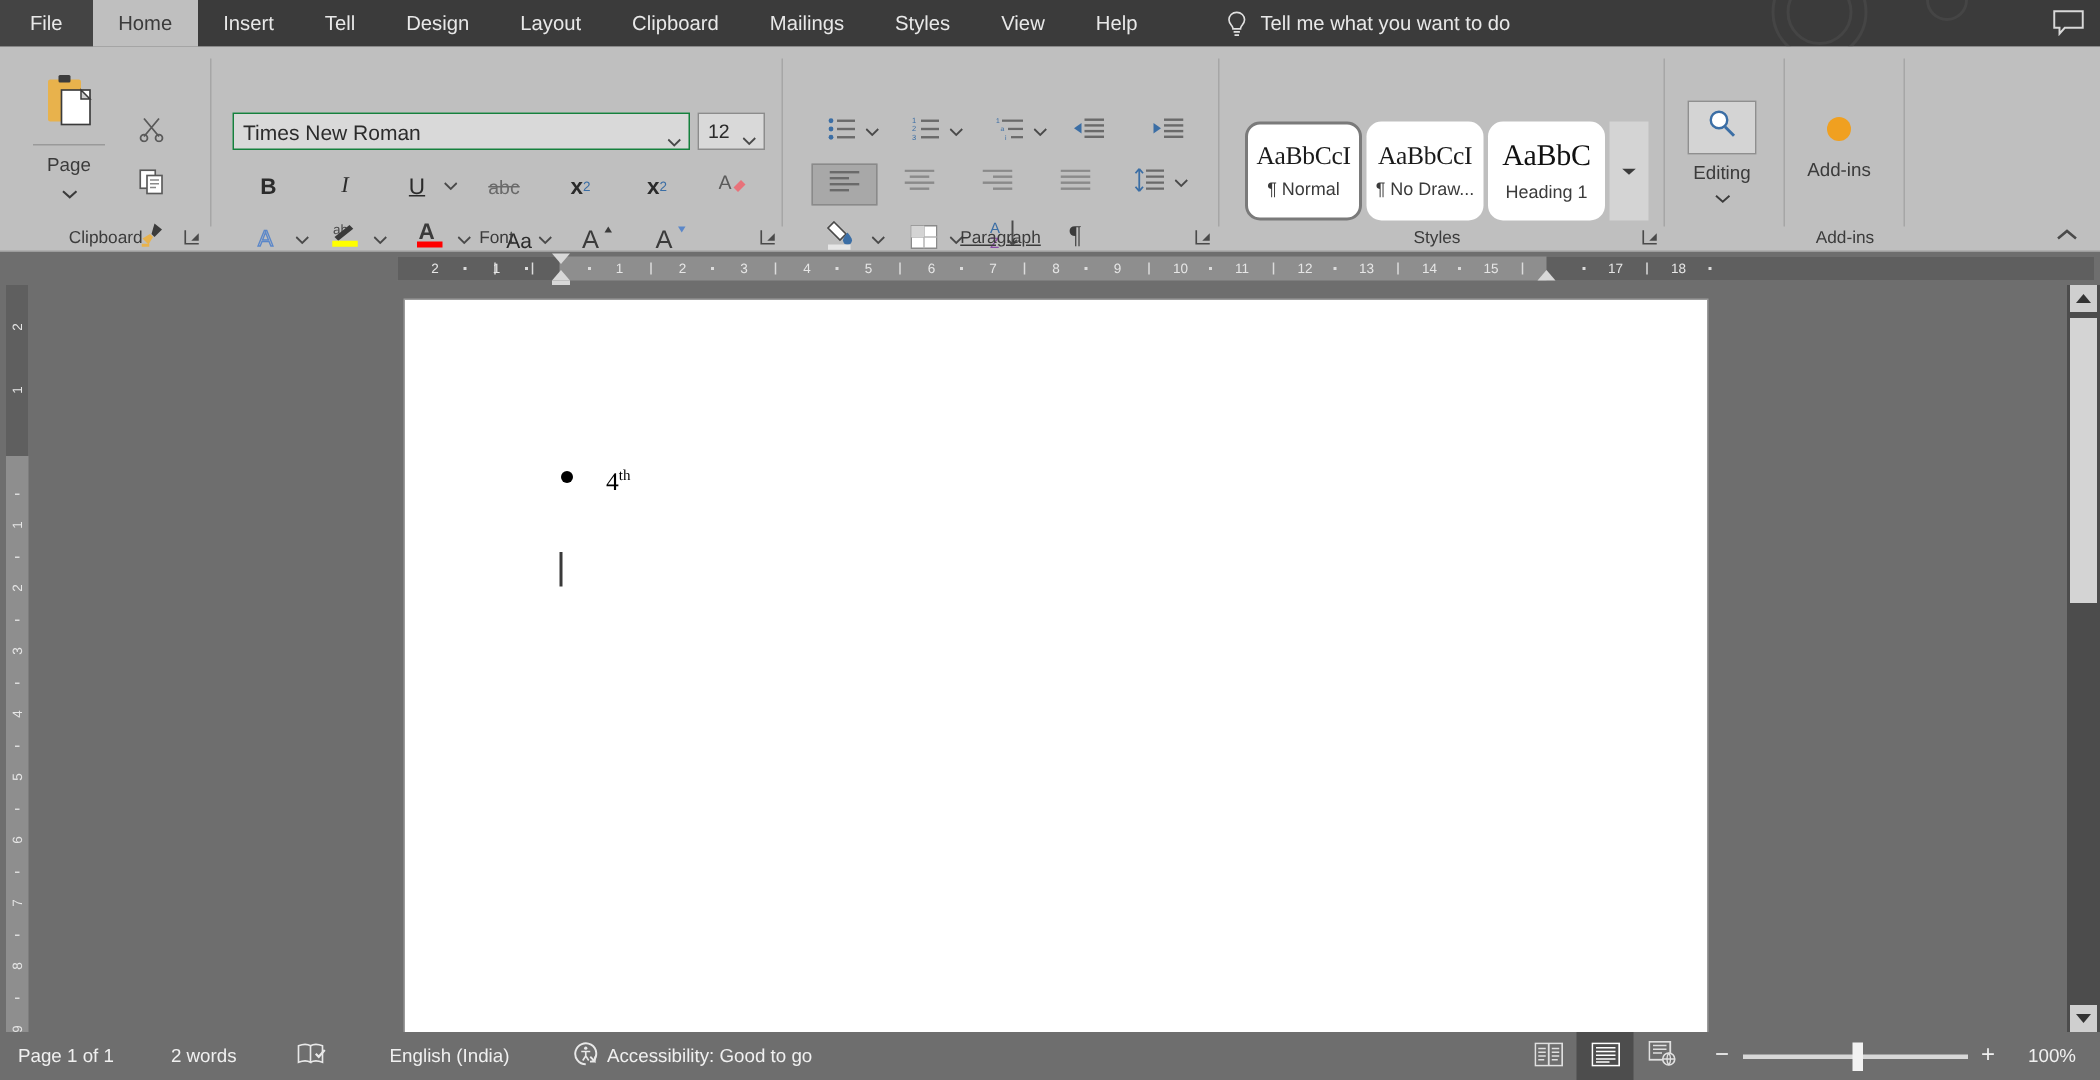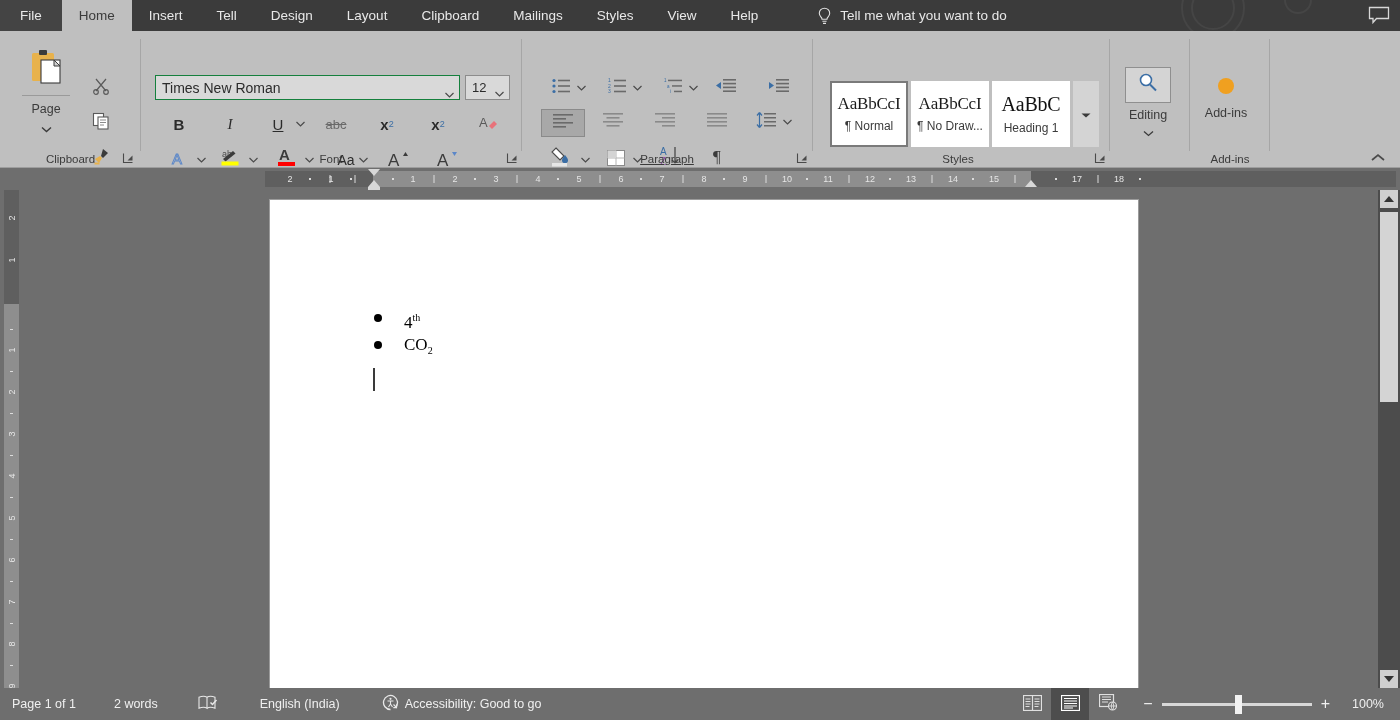--- a/index.html
+++ b/index.html
@@ -118,21 +118,21 @@
   .pbtn.active { background: #a8a8a8; border: 1px solid #8a8a8a; }
 
   
   .styles-gallery {
     position: absolute; left: 830px; top: 50px;
     display: flex; gap: 3px; align-items: stretch;
   }
   .style-card {
     width: 78px; height: 66px; background: #ffffff;
     display: flex; flex-direction: column; align-items: center; justify-content: center;
-    cursor: pointer; overflow: hidden;
+    cursor: pointer; overflow: hidden; border-radius: 10px;
   }
   .style-card.sel { border: 2px solid #7a7a7a; }
   .style-preview {
     font-family: "Liberation Serif", serif; color: #1a1a1a;
     font-size: 17px; line-height: 1; letter-spacing: -0.2px;
   }
   .style-preview.h1 { font-size: 20px; color: #111; }
   .style-name { font-size: 12px; color: #3b3b3b; margin-top: 7px; }
   .styles-more {
     width: 26px; height: 66px; background: #d4d4d4;
@@ -911,24 +911,20 @@
   </div>
 </div>
 
 <div class="docarea">
   <div class="page">
     <div class="doc-body">
       <div class="bullet-line">
         <span class="bullet-dot"></span>
         <span class="bullet-text"><span>4</span><sup>th</sup></span>
       </div>
-      <div class="bullet-line" style="margin-top:1px;">
-        <span class="bullet-dot"></span>
-        <span class="bullet-text"><span>CO</span><sub>2</sub></span>
-      </div>
     </div>
     <div class="caret"></div>
   </div>
 </div>
 
 <div class="vscroll">
   <div class="sb-btn sb-up">
     <span class="sb-arrow up"></span>
   </div>
   <div class="sb-thumb"></div>

